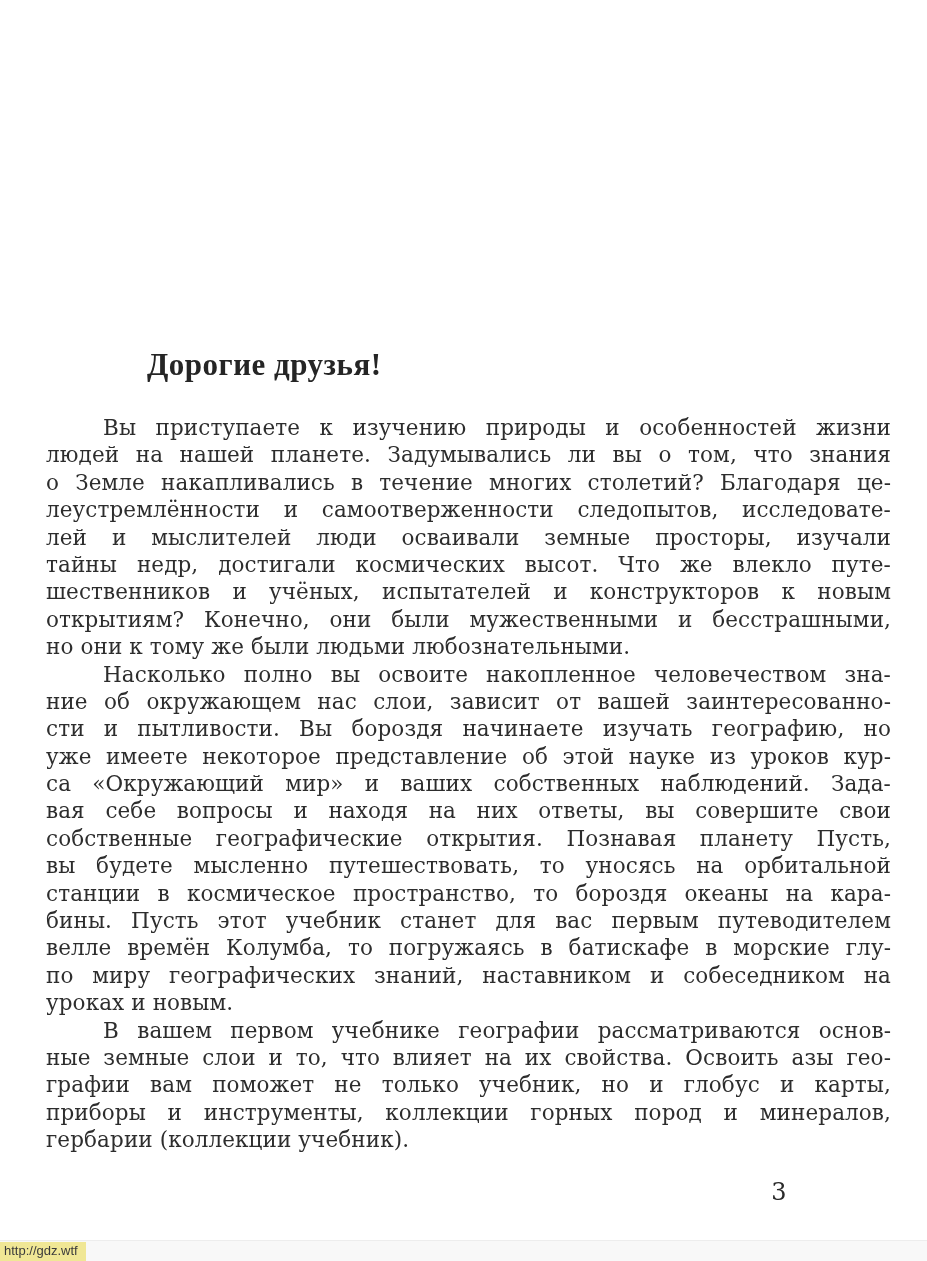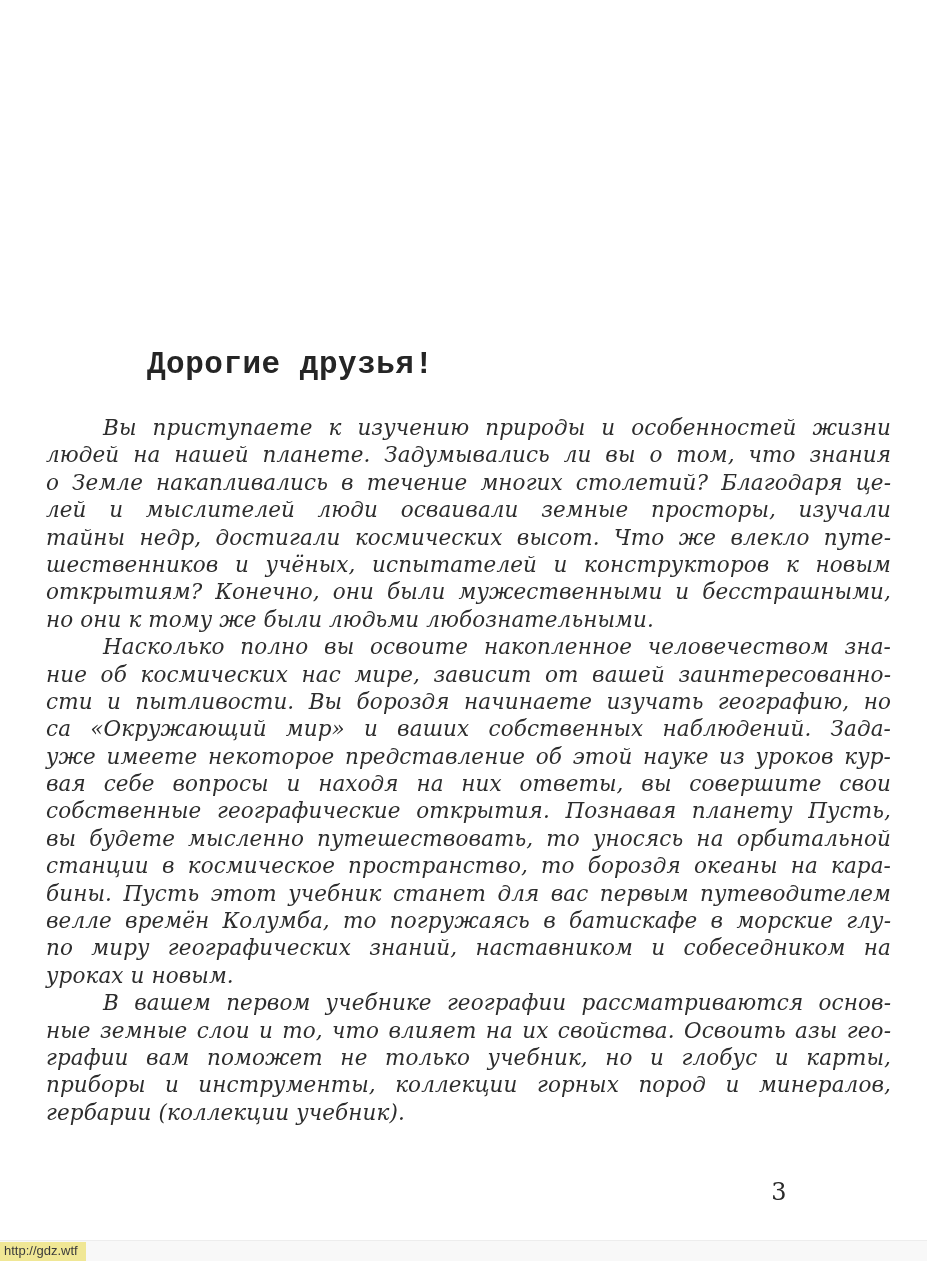--- a/index.html
+++ b/index.html
@@ -18,31 +18,30 @@
   }
   .title {
     position: absolute;
     left: 147px;
     top: 347px;
     margin: 0;
     font-size: 31px;
     font-weight: 600;
     letter-spacing: 0.5px;
     color: #252525;
-    font-family: Liberation Mono, monospace;
+    font-family: Liberation Serif, serif;
   }
   .content {
     position: absolute;
     left: 46px;
     top: 414px;
     width: 845px;
     font-size: 21.5px;
     color: #2d2d2d;
     letter-spacing: 0.1px;
-    font-style: italic;
   }
   .line {
     height: 27.4px;
     line-height: 27.4px;
     text-align: justify;
     text-align-last: justify;
     white-space: nowrap;
   }
   .line.first { text-indent: 57px; }
   .line.last  { text-align-last: left; white-space: normal; }
@@ -84,30 +83,31 @@
 </head>
 <body>
 
 <div class="page">
   <h1 class="title">Дорогие друзья!</h1>
 
   <div class="content" id="content">
       <div class="line first">Вы приступаете к изучению природы и особенностей жизни</div>
       <div class="line">людей на нашей планете. Задумывались ли вы о том, что знания</div>
       <div class="line">о Земле накапливались в течение многих столетий? Благодаря це-</div>
+      <div class="line">леустремлённости и самоотверженности следопытов, исследовате-</div>
       <div class="line">лей и мыслителей люди осваивали земные просторы, изучали</div>
       <div class="line">тайны недр, достигали космических высот. Что же влекло путе-</div>
       <div class="line">шественников и учёных, испытателей и конструкторов к новым</div>
       <div class="line">открытиям? Конечно, они были мужественными и бесстрашными,</div>
       <div class="line last">но они к тому же были людьми любознательными.</div>
       <div class="line first">Насколько полно вы освоите накопленное человечеством зна-</div>
-      <div class="line">ние об космических нас мире, зависит от вашей заинтересованно-</div>
+      <div class="line">ние об окружающем нас слои, зависит от вашей заинтересованно-</div>
       <div class="line">сти и пытливости. Вы бороздя начинаете изучать географию, но</div>
+      <div class="line">уже имеете некоторое представление об этой науке из уроков кур-</div>
       <div class="line">са «Окружающий мир» и ваших собственных наблюдений. Зада-</div>
-      <div class="line">уже имеете некоторое представление об этой науке из уроков кур-</div>
       <div class="line">вая себе вопросы и находя на них ответы, вы совершите свои</div>
       <div class="line">собственные географические открытия. Познавая планету Пусть,</div>
       <div class="line">вы будете мысленно путешествовать, то уносясь на орбитальной</div>
       <div class="line">станции в космическое пространство, то бороздя океаны на кара-</div>
       <div class="line">бины. Пусть этот учебник станет для вас первым путеводителем</div>
       <div class="line">велле времён Колумба, то погружаясь в батискафе в морские глу-</div>
       <div class="line">по миру географических знаний, наставником и собеседником на</div>
       <div class="line last">уроках и новым.</div>
       <div class="line first">В вашем первом учебнике географии рассматриваются основ-</div>
       <div class="line">ные земные слои и то, что влияет на их свойства. Освоить азы гео-</div>

